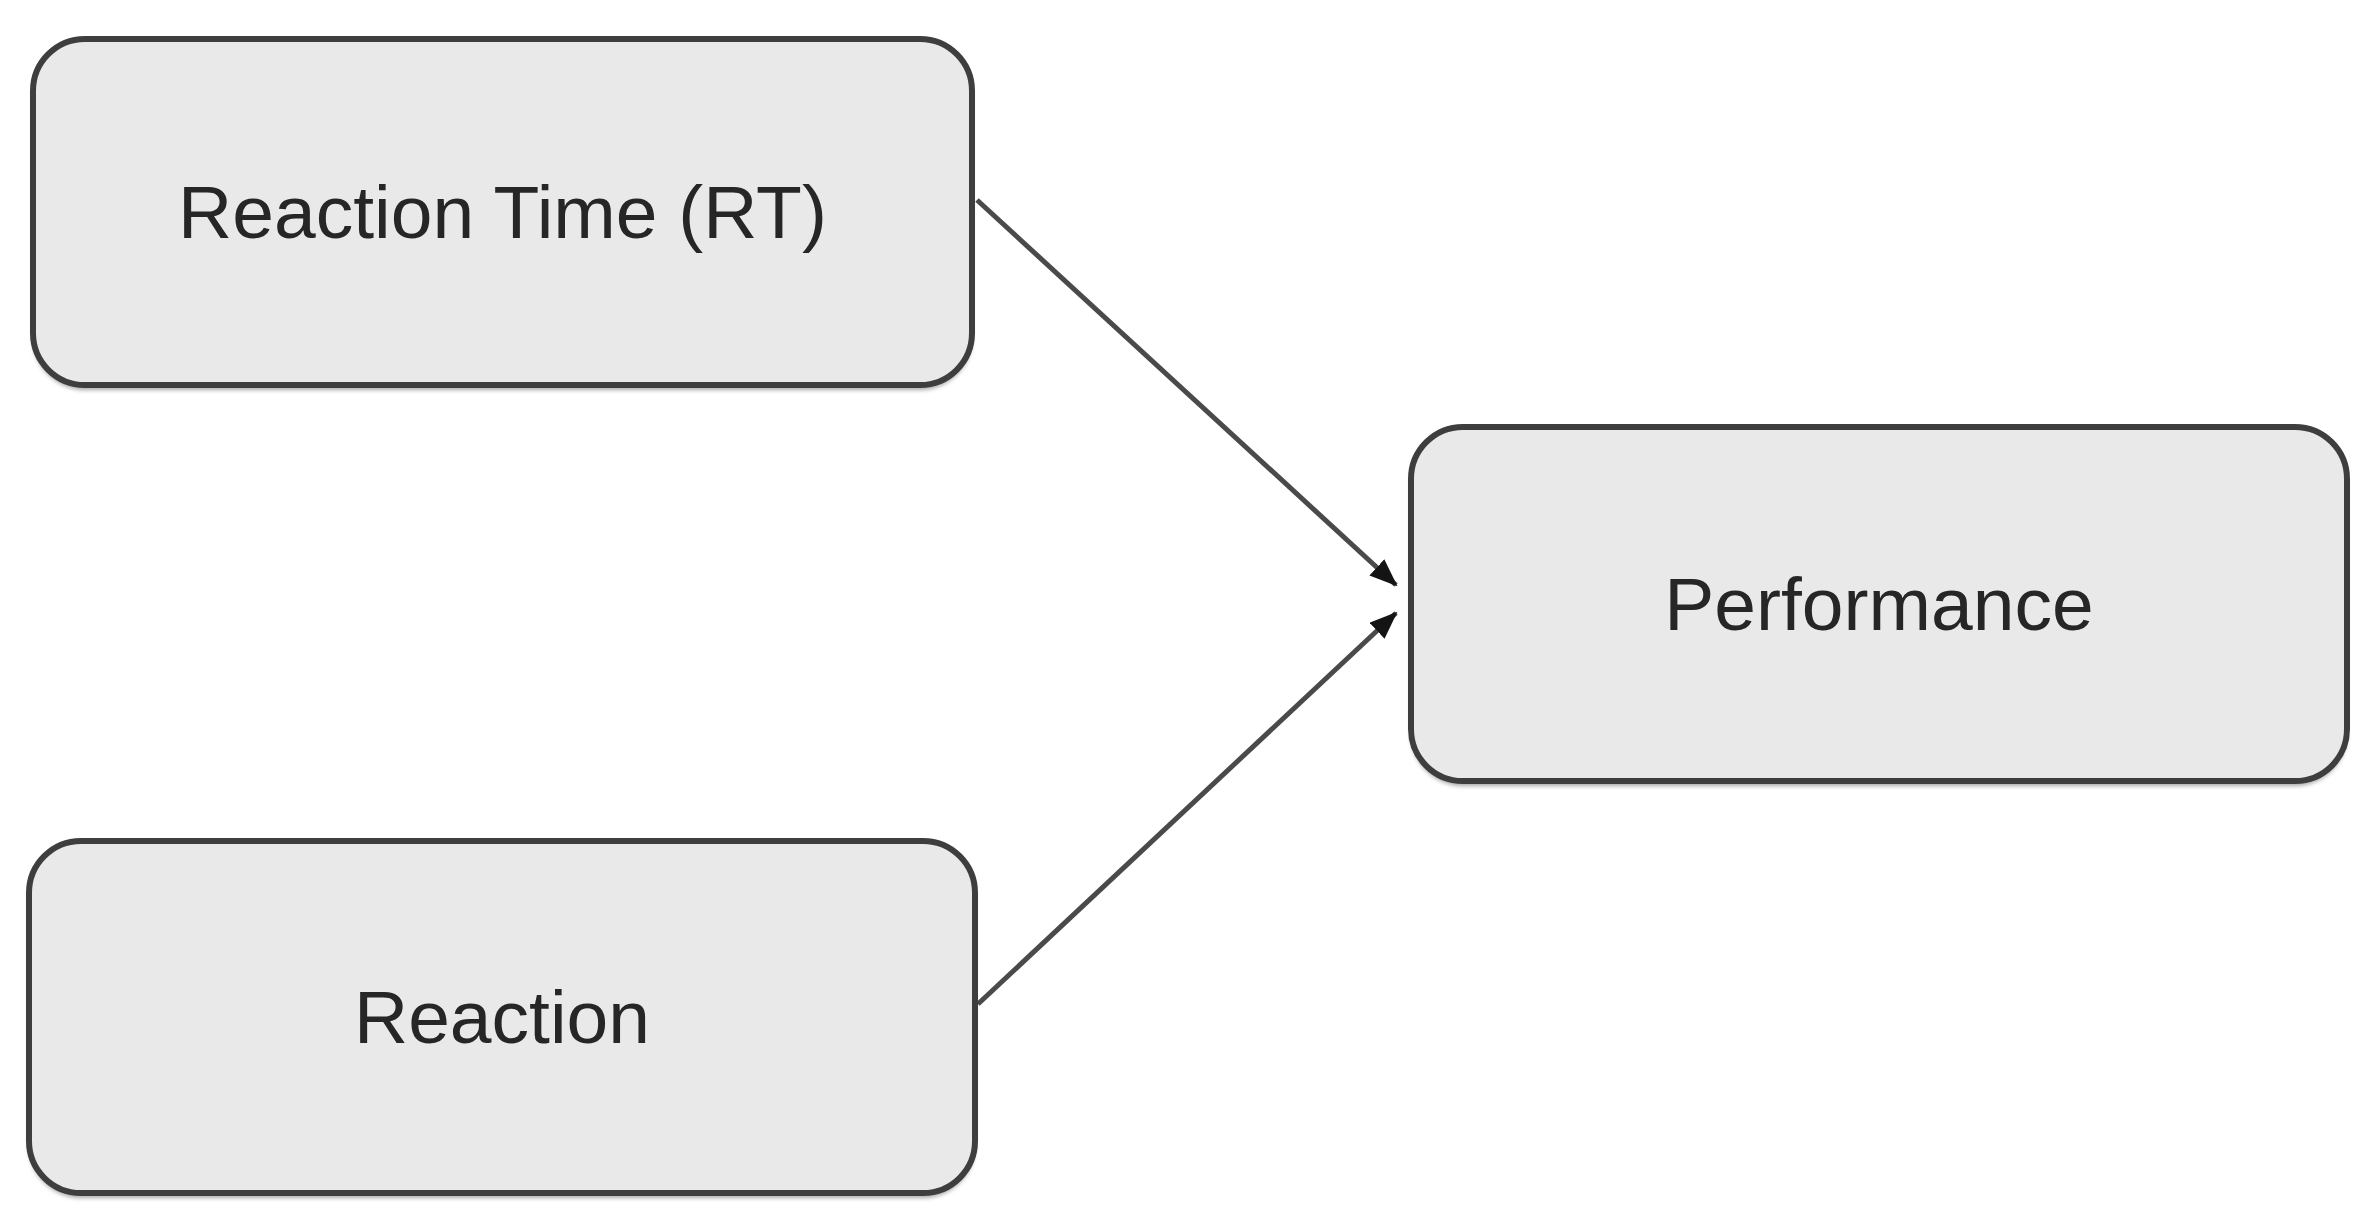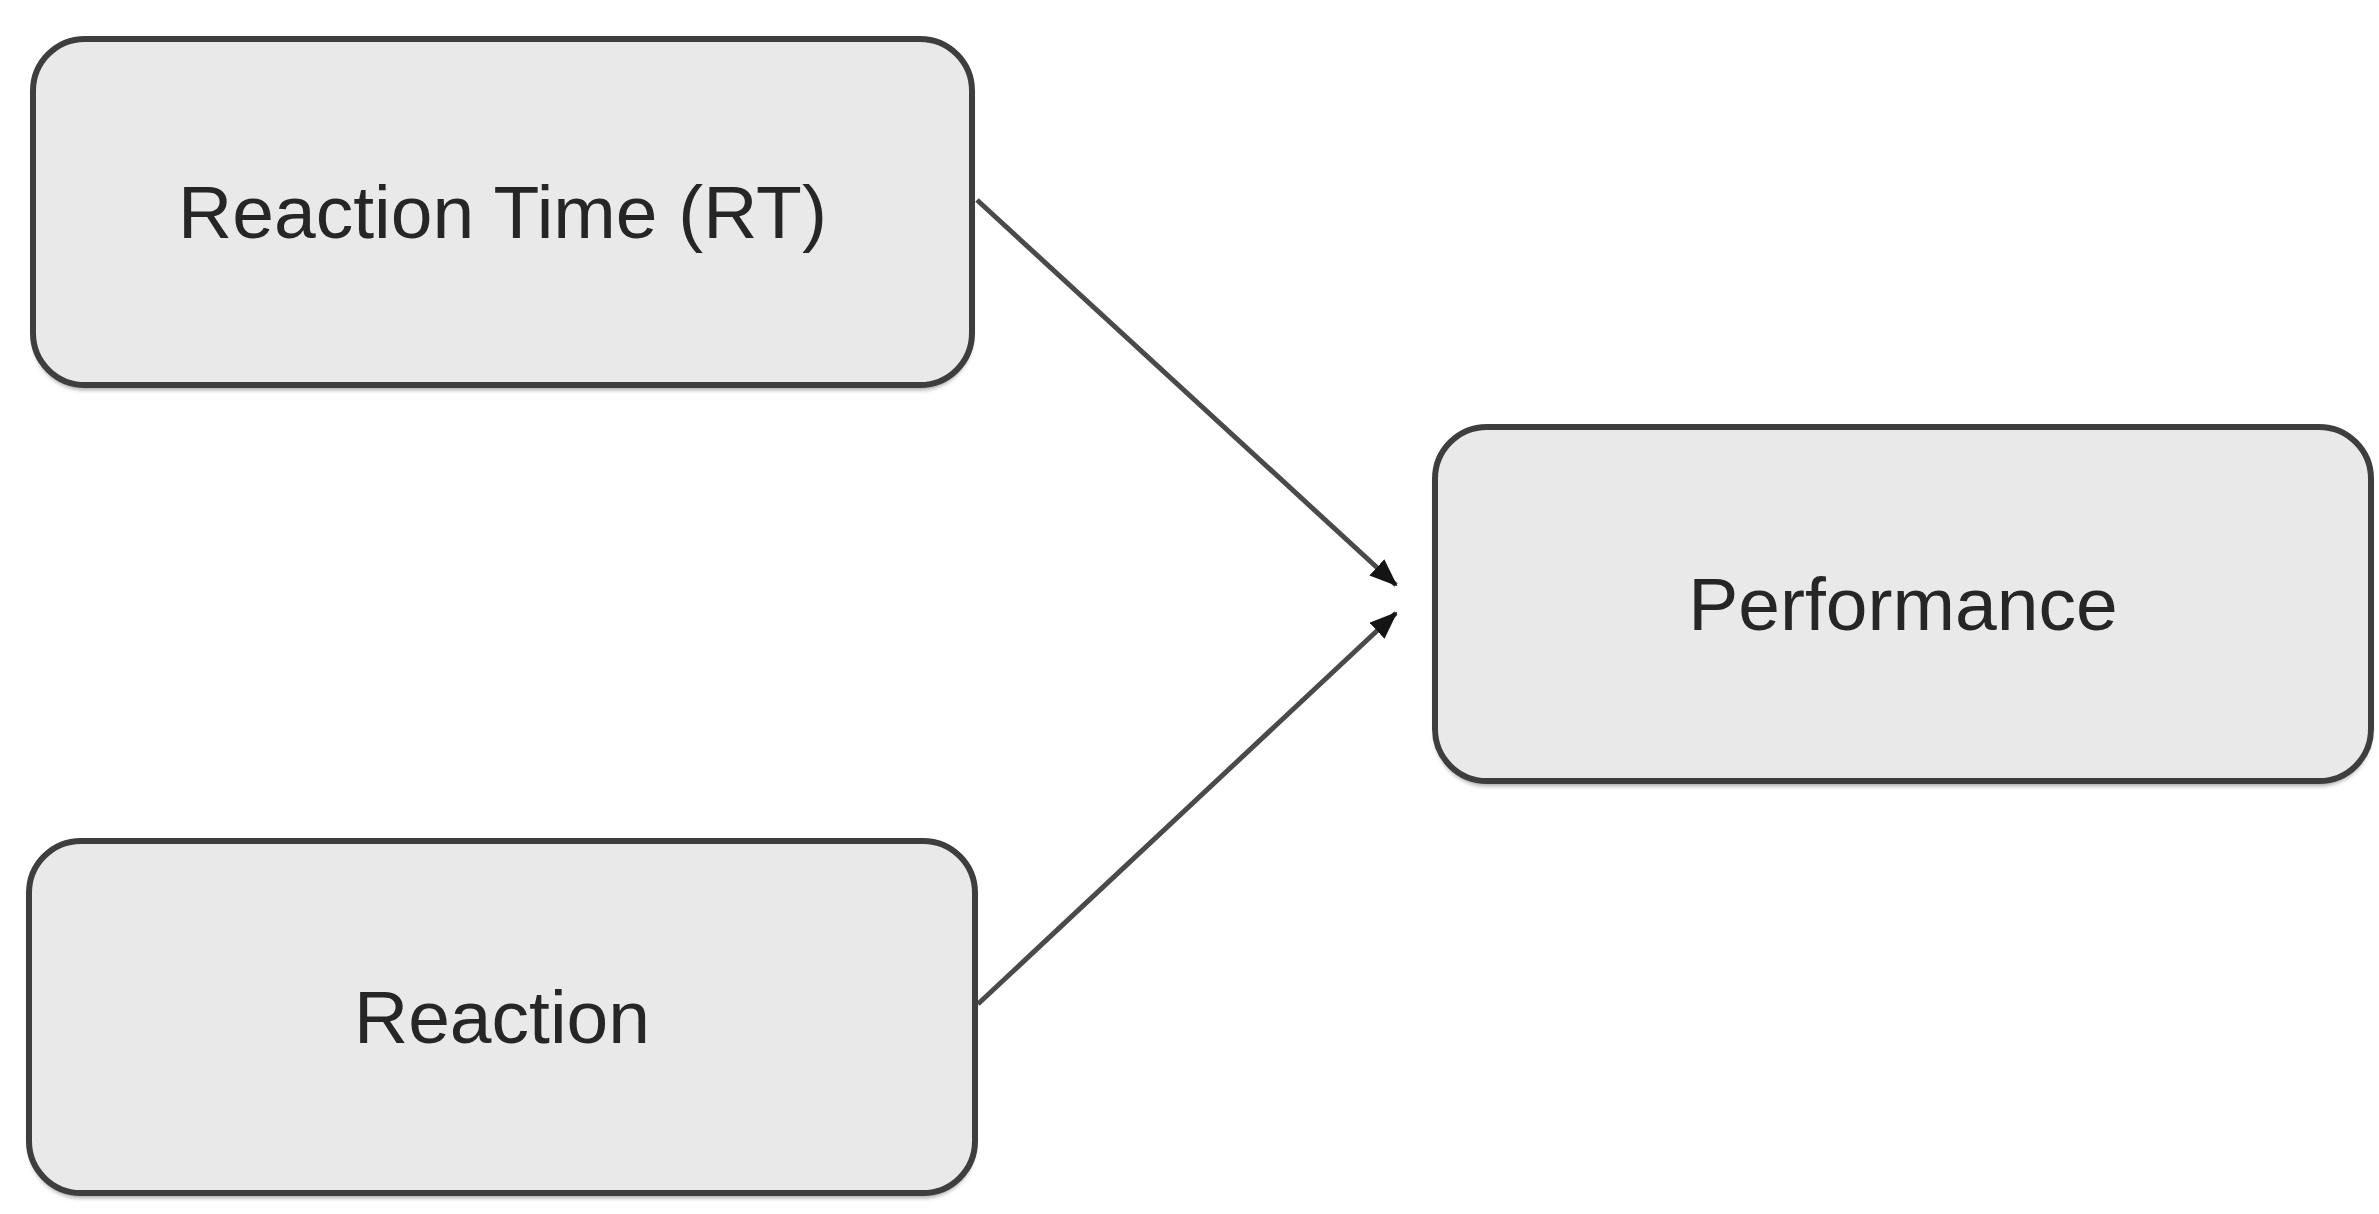--- a/index.html
+++ b/index.html
@@ -52,21 +52,20 @@
     left: 26px;
     top: 838px;
     width: 952px;
     height: 358px;
   }
   .node-performance {
     left: 1408px;
     top: 424px;
     width: 942px;
     height: 360px;
-    margin-left: 24px;
   }
 </style>
 </head>
 <body>
 
 <div class="canvas">
 
   <svg class="arrows-layer" viewBox="0 0 2379 1214">
     <defs>
       <marker id="arrowhead" markerUnits="userSpaceOnUse" markerWidth="30" markerHeight="24" refX="26" refY="11" orient="auto">

